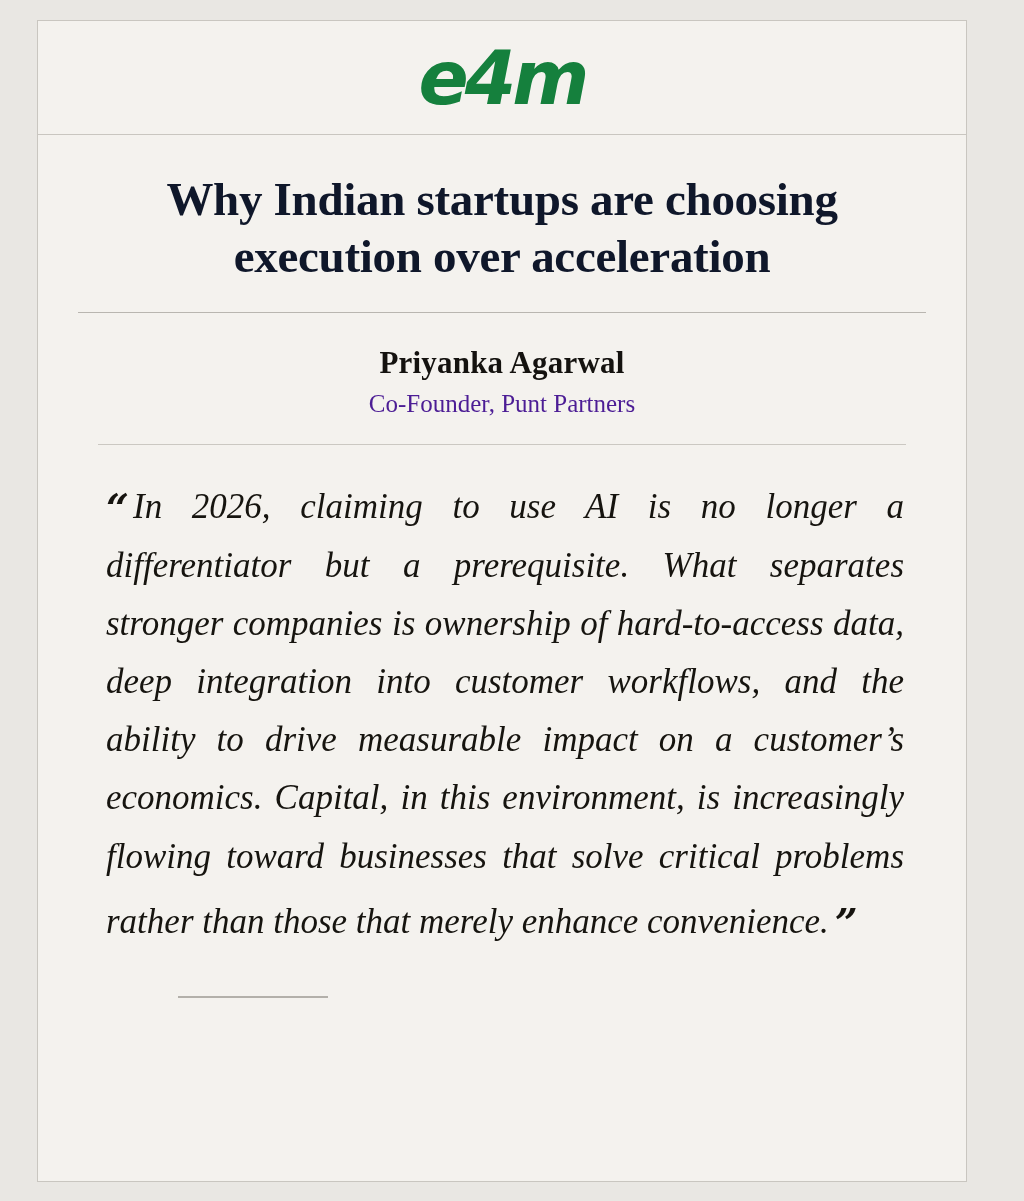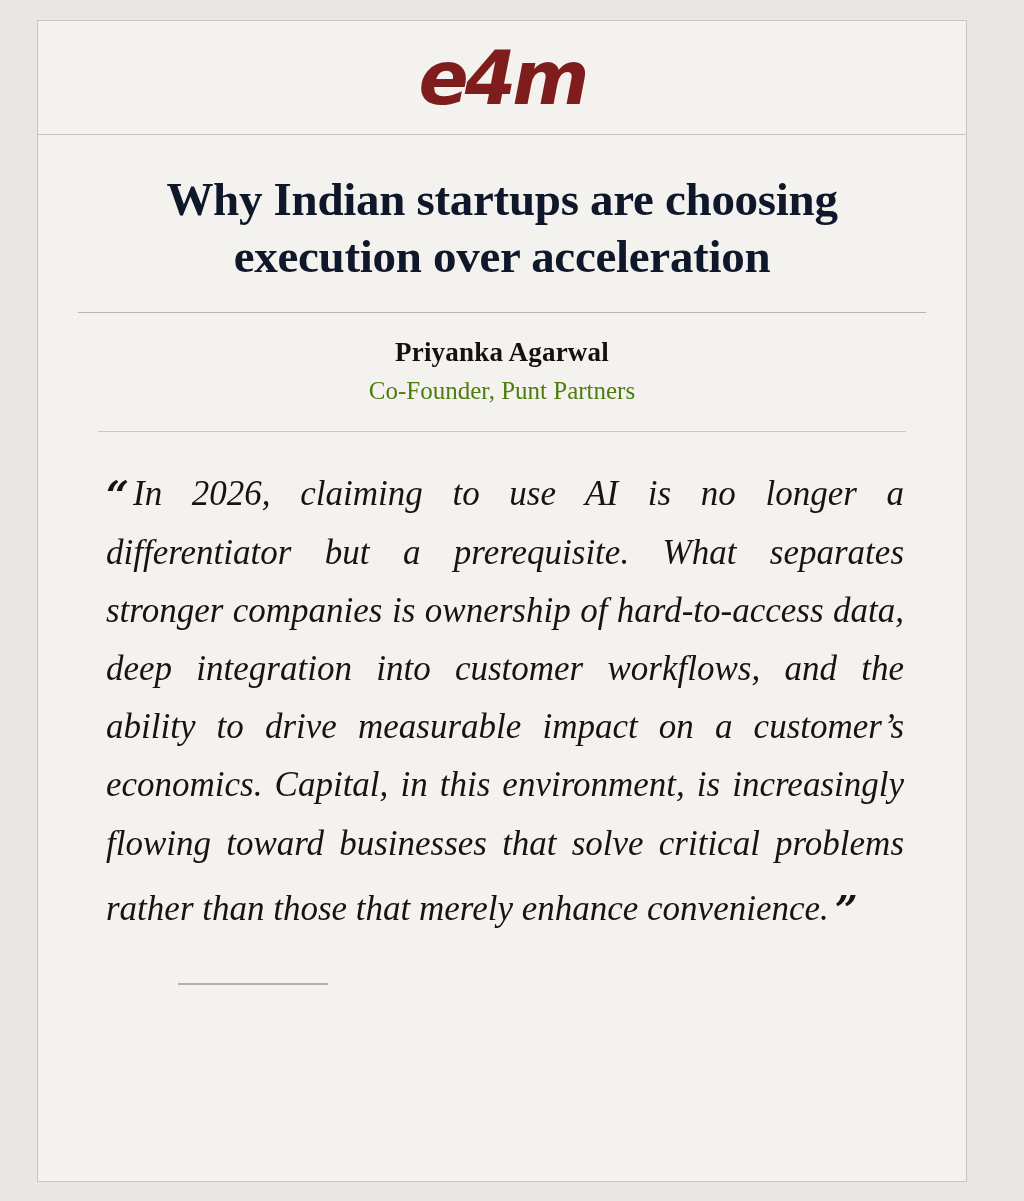--- a/index.html
+++ b/index.html
@@ -33,21 +33,21 @@
     align-items: center;
     justify-content: center;
     box-sizing: border-box;
   }
   .logo {
     font-family: "DejaVu Sans", sans-serif;
     font-weight: 700;
     font-style: italic;
     font-size: 74px;
     letter-spacing: -4px;
-    color: #7f1d1d;
+    color: #15803d;
     line-height: 1;
     user-select: none;
   }
 
   
   .headline-wrap {
     padding: 36px 48px 0 48px;
   }
   .headline {
     font-family: "Liberation Serif", serif;
@@ -65,29 +65,29 @@
   }
 
   
   .byline {
     text-align: center;
     padding-top: 24px;
   }
   .author {
     font-family: "Liberation Serif", serif;
     font-weight: 700;
-    font-size: 27px;
+    font-size: 31px;
     color: #14120f;
     letter-spacing: 0.2px;
-    margin: 0;
+    margin: 8px;
   }
   .role {
     font-family: "Liberation Serif", serif;
     font-size: 25px;
-    color: #4d7c0f;
+    color: #4c1d95;
     margin: 9px 0 12px 0;
   }
   .rule-byline {
     margin: 26px 60px 0 60px;
     border-top: 1px solid #cbc8c2;
   }
 
   
   .quote-block {
     padding: 26px 62px 0 68px;

